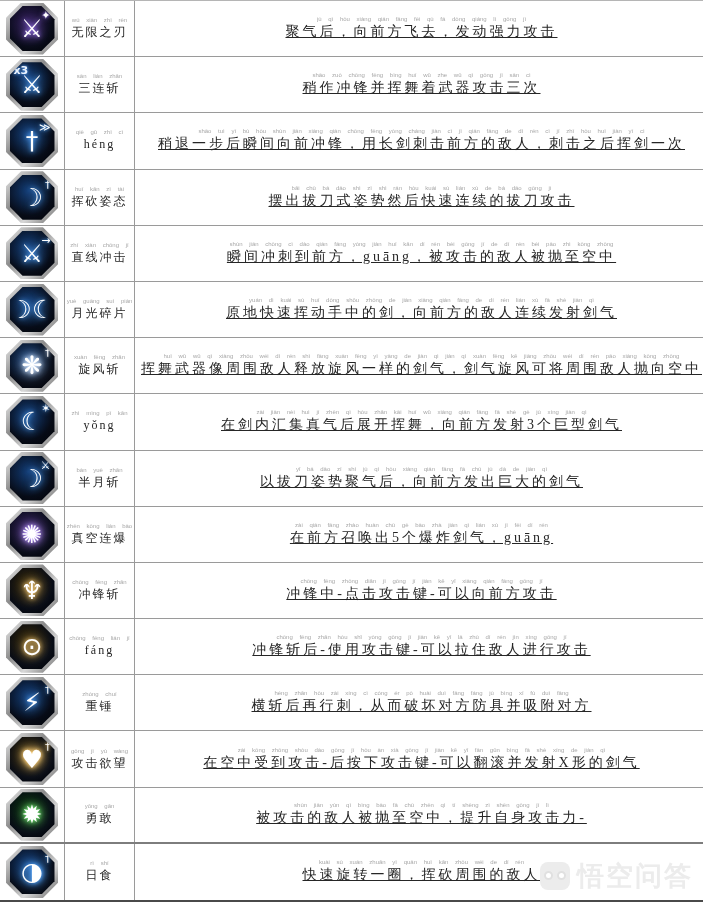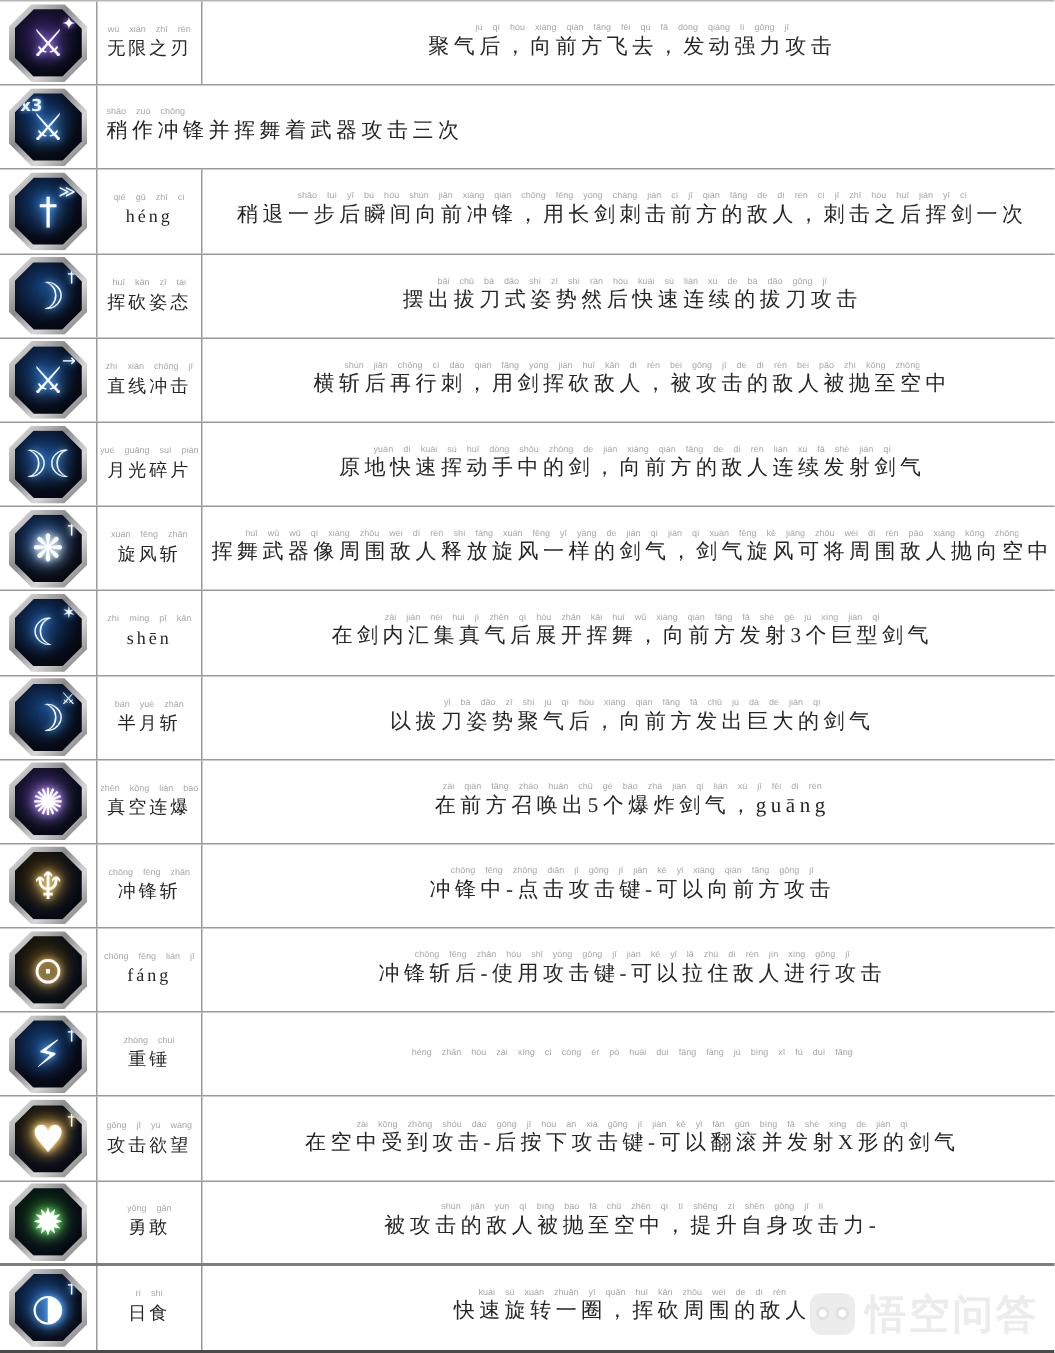--- a/index.html
+++ b/index.html
@@ -50,20 +50,21 @@
     font-family:"Liberation Sans","DejaVu Sans",sans-serif;
     font-size:6px;line-height:7px;color:#a8a8a8;letter-spacing:0;word-spacing:5px;
     white-space:nowrap;max-width:100%;overflow:hidden;text-align:center;
   }
   .zh-name{
     font-size:12px;line-height:16px;color:#262626;letter-spacing:2px;white-space:nowrap;text-align:right;
   }
   .zh-desc{
     font-size:14px;line-height:18px;color:#262626;letter-spacing:3px;white-space:nowrap;
     max-width:100%;
+    text-decoration:underline;
   }
   .watermark{
     position:absolute;right:10px;bottom:8px;display:flex;align-items:center;gap:7px;
     pointer-events:none;
   }
   .wm-logo{
     width:30px;height:28px;border-radius:8px;background:#ececec;position:relative;flex:0 0 auto;
   }
   .wm-logo::before,.wm-logo::after{
     content:"";position:absolute;top:9px;width:9px;height:9px;border-radius:50%;
@@ -100,20 +101,24 @@
     </div>
     <div class="row">
       <div class="cell cell-icon">
         <div class="octa-outer">
           <div class="octa-inner" style="background: radial-gradient(circle at 40% 35%, rgb(18, 58, 114) 0%, rgb(7, 11, 22) 62%, rgb(2, 3, 8) 100%);">
             <span class="glyph" style="text-shadow: rgb(87, 168, 255) 0px 0px 4px, rgb(87, 168, 255) 0px 0px 9px, rgb(87, 168, 255) 0px 0px 15px;">⚔</span>
             <span class="glyph-badge">x3</span>
           </div>
         </div>
       </div>
+      <div class="cell cell-name">
+        <div class="pinyin">sān lián zhǎn</div>
+        <div class="zh-name">三连斩</div>
+      </div>
       <div class="cell cell-desc">
         <div class="pinyin">shāo zuò chōng fēng bìng huī wǔ zhe wǔ qì gōng jī sān cì</div>
         <div class="zh-desc">稍作冲锋并挥舞着武器攻击三次</div>
       </div>
     </div>
     <div class="row">
       <div class="cell cell-icon">
         <div class="octa-outer">
           <div class="octa-inner" style="background: radial-gradient(circle at 40% 35%, rgb(18, 58, 114) 0%, rgb(7, 11, 22) 62%, rgb(2, 3, 8) 100%);">
             <span class="glyph" style="text-shadow: rgb(87, 168, 255) 0px 0px 4px, rgb(87, 168, 255) 0px 0px 9px, rgb(87, 168, 255) 0px 0px 15px;">†</span>
@@ -156,21 +161,21 @@
             <span class="glyph-accent" style="text-shadow: rgb(87, 168, 255) 0px 0px 3px, rgb(87, 168, 255) 0px 0px 6px;">→</span>
           </div>
         </div>
       </div>
       <div class="cell cell-name">
         <div class="pinyin">zhí xiàn chōng jī</div>
         <div class="zh-name">直线冲击</div>
       </div>
       <div class="cell cell-desc">
         <div class="pinyin">shùn jiān chōng cì dào qián fāng yòng jiàn huī kǎn dí rén bèi gōng jī de dí rén bèi pāo zhì kōng zhōng</div>
-        <div class="zh-desc">横斩后再行刺，用剑挥砍敌人，被攻击的敌人被抛至空中</div>
+        <div class="zh-desc">瞬间冲刺到前方，guāng，被攻击的敌人被抛至空中</div>
       </div>
     </div>
     <div class="row">
       <div class="cell cell-icon">
         <div class="octa-outer">
           <div class="octa-inner" style="background: radial-gradient(circle at 40% 35%, rgb(18, 58, 114) 0%, rgb(7, 11, 22) 62%, rgb(2, 3, 8) 100%);">
             <span class="glyph" style="text-shadow: rgb(87, 168, 255) 0px 0px 4px, rgb(87, 168, 255) 0px 0px 9px, rgb(87, 168, 255) 0px 0px 15px;">☽☾</span>
           </div>
         </div>
       </div>
@@ -205,21 +210,21 @@
       <div class="cell cell-icon">
         <div class="octa-outer">
           <div class="octa-inner" style="background: radial-gradient(circle at 40% 35%, rgb(18, 58, 114) 0%, rgb(7, 11, 22) 62%, rgb(2, 3, 8) 100%);">
             <span class="glyph" style="text-shadow: rgb(87, 168, 255) 0px 0px 4px, rgb(87, 168, 255) 0px 0px 9px, rgb(87, 168, 255) 0px 0px 15px;">☾</span>
             <span class="glyph-accent" style="text-shadow: rgb(87, 168, 255) 0px 0px 3px, rgb(87, 168, 255) 0px 0px 6px;">✶</span>
           </div>
         </div>
       </div>
       <div class="cell cell-name">
         <div class="pinyin">zhì mìng pī kǎn</div>
-        <div class="zh-name">shēn</div>
+        <div class="zh-name">yǒng</div>
       </div>
       <div class="cell cell-desc">
         <div class="pinyin">zài jiàn nèi huì jí zhēn qì hòu zhǎn kāi huī wǔ xiàng qián fāng fā shè gè jù xíng jiàn qì</div>
         <div class="zh-desc">在剑内汇集真气后展开挥舞，向前方发射3个巨型剑气</div>
       </div>
     </div>
     <div class="row">
       <div class="cell cell-icon">
         <div class="octa-outer">
           <div class="octa-inner" style="background: radial-gradient(circle at 40% 35%, rgb(18, 58, 114) 0%, rgb(7, 11, 22) 62%, rgb(2, 3, 8) 100%);">
@@ -296,20 +301,21 @@
             <span class="glyph-accent" style="text-shadow: rgb(87, 168, 255) 0px 0px 3px, rgb(87, 168, 255) 0px 0px 6px;">†</span>
           </div>
         </div>
       </div>
       <div class="cell cell-name">
         <div class="pinyin">zhòng chuí</div>
         <div class="zh-name">重锤</div>
       </div>
       <div class="cell cell-desc">
         <div class="pinyin">héng zhǎn hòu zài xíng cì cóng ér pò huài duì fāng fáng jù bìng xī fù duì fāng</div>
+        <div class="zh-desc">横斩后再行刺，从而破坏对方防具并吸附对方</div>
       </div>
     </div>
     <div class="row">
       <div class="cell cell-icon">
         <div class="octa-outer">
           <div class="octa-inner" style="background: radial-gradient(circle at 40% 35%, rgb(43, 31, 5) 0%, rgb(7, 11, 22) 62%, rgb(2, 3, 8) 100%);">
             <span class="glyph" style="text-shadow: rgb(255, 210, 122) 0px 0px 4px, rgb(255, 210, 122) 0px 0px 9px, rgb(255, 210, 122) 0px 0px 15px;">♥</span>
             <span class="glyph-accent" style="text-shadow: rgb(255, 210, 122) 0px 0px 3px, rgb(255, 210, 122) 0px 0px 6px;">†</span>
           </div>
         </div>

